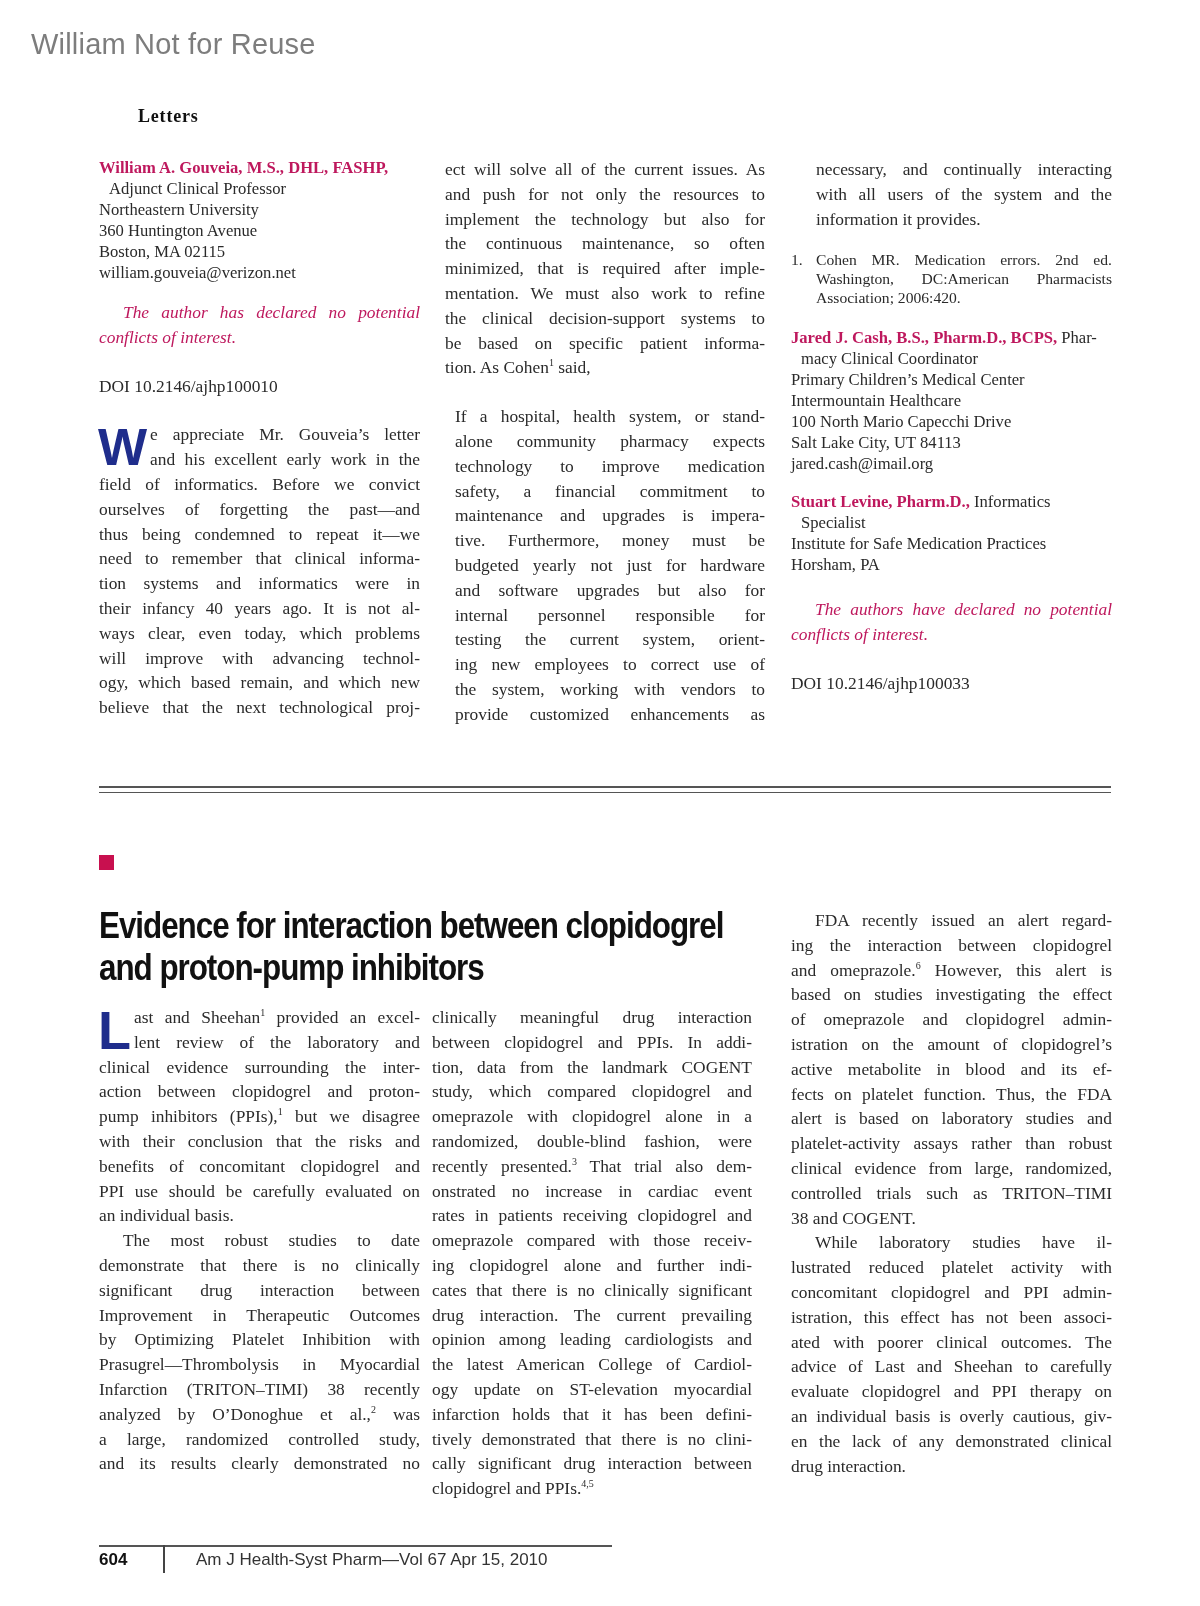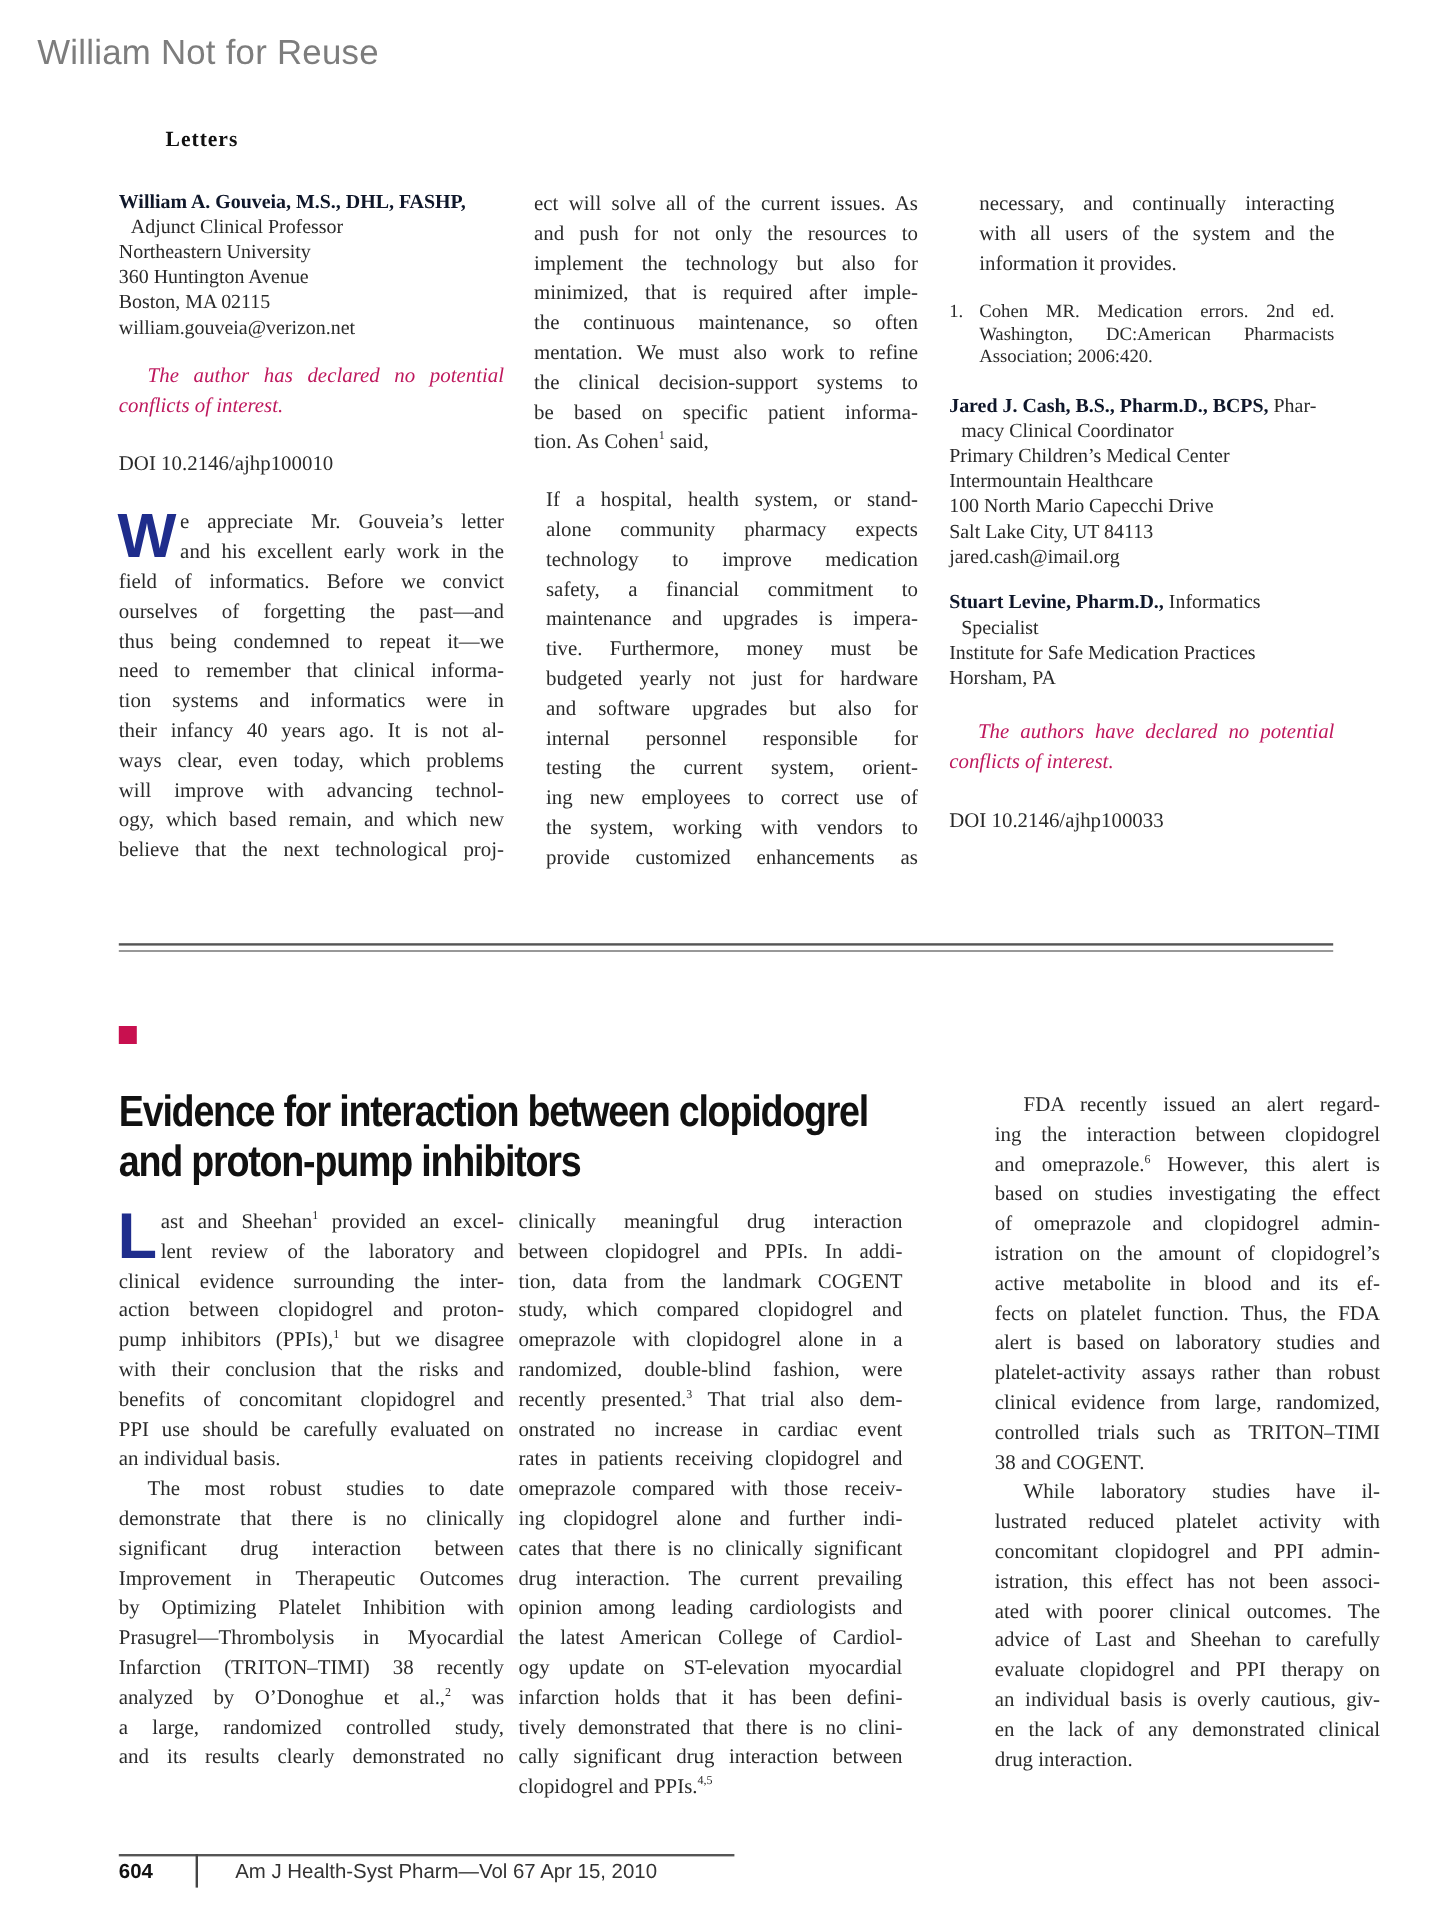--- a/index.html
+++ b/index.html
@@ -5,21 +5,21 @@
   html, body { margin:0; padding:0; background:#ffffff; }
   body { width:1200px; height:1606px; position:relative; overflow:hidden; font-family:"Liberation Serif", "DejaVu Serif", serif; color:#2a2a2a; }
   .watermark { position:absolute; left:31px; top:28px; font-family:"Liberation Sans", "DejaVu Sans", sans-serif; font-size:29px; color:#7d7d7d; letter-spacing:0.2px; }
   .section-label { position:absolute; left:138px; top:106px; font-family:"Liberation Serif", serif; font-weight:bold; font-size:18px; color:#111; letter-spacing:0.8px; }
   .col { position:absolute; font-size:17.4px; line-height:24.8px; text-align:justify; }
   .line { display:block; white-space:nowrap; text-align:justify; text-align-last:justify; }
   .line.last { text-align-last:left; }
   .nl { display:block; white-space:nowrap; }
   .ind { padding-left:24px; }
   .hang { padding-left:10px; }
-  b { color:#0f172a; }
+  b { color:#be185d; }
   i { color:#be185d; }
   sup { font-size:10px; line-height:0; vertical-align:7px; }
   .dropcap { float:left; font-family:"Liberation Sans", sans-serif; font-weight:bold; color:#1f2d8c; font-size:52px; line-height:44px; margin:3px 3px 0 -1px; }
   .ref { font-size:15.6px; line-height:18.6px; }
   .ref-num { position:absolute; left:0; }
   .ref-body { margin-left:25px; }
   .rule-top { position:absolute; left:99px; width:1012px; top:786px; height:2px; background:#555; }
   .rule-bot { position:absolute; left:99px; width:1012px; top:792px; height:1px; background:#555; }
   .marker { position:absolute; left:99px; top:855px; width:15px; height:15px; background:#c8104f; }
   .title { position:absolute; left:99px; top:905px; font-family:"Liberation Sans Narrow", "Liberation Sans", sans-serif; font-weight:bold; font-size:36.5px; line-height:42px; color:#111; letter-spacing:-1.2px; transform:scaleX(0.86); transform-origin:left top; white-space:nowrap; }
@@ -66,22 +66,22 @@
         <span class="line">believe that the next technological proj-</span>
       </div>
   </div>
 </div>
 
 <div class="col" style="left:445px; top:157px; width:320px;">
   <div id="reply-col2">
       <span class="line">ect will solve all of the current issues.  As</span>
       <span class="line">and push for not only the resources to</span>
       <span class="line">implement the technology but also for</span>
+      <span class="line">the continuous maintenance, so often</span>
       <span class="line">minimized, that is required after imple-</span>
-      <span class="line">the continuous maintenance, so often</span>
       <span class="line">mentation. We must also work to refine</span>
       <span class="line">the clinical decision-support systems to</span>
       <span class="line">be based on specific patient informa-</span>
     </div>
   <span class="line last"><span>tion. As Cohen</span><sup>1</sup><span> said,</span></span>
   <div style="margin-top:24px; margin-left:10px;">
     <div id="reply-quote">
         <span class="line">If a hospital, health system, or stand-</span>
         <span class="line">alone community pharmacy expects</span>
         <span class="line">technology to improve medication</span>
@@ -187,21 +187,21 @@
       <span class="line"><span>drug interaction. The current prevailing</span></span>
       <span class="line"><span>opinion among leading cardiologists and</span></span>
       <span class="line"><span>the latest American College of Cardiol-</span></span>
       <span class="line"><span>ogy update on ST-elevation myocardial</span></span>
       <span class="line"><span>infarction holds that it has been defini-</span></span>
       <span class="line"><span>tively demonstrated that there is no clini-</span></span>
       <span class="line"><span>cally significant drug interaction between</span></span>
       <span class="line last"><span>clopidogrel and PPIs.</span><sup>4,5</sup></span>
     </div>
 </div>
-<div class="col" style="left:829px; top:908px; width:321px;">
+<div class="col" style="left:791px; top:908px; width:321px;">
   <div id="article-col3">
       <span class="line ind"><span>FDA recently issued an alert regard-</span></span>
       <span class="line"><span>ing the interaction between clopidogrel</span></span>
       <span class="line"><span>and omeprazole.</span><sup>6</sup><span> However, this alert is</span></span>
       <span class="line"><span>based on studies investigating the effect</span></span>
       <span class="line"><span>of omeprazole and clopidogrel admin-</span></span>
       <span class="line"><span>istration on the amount of clopidogrel’s</span></span>
       <span class="line"><span>active metabolite in blood and its ef-</span></span>
       <span class="line"><span>fects on platelet function. Thus, the FDA</span></span>
       <span class="line"><span>alert is based on laboratory studies and</span></span>

